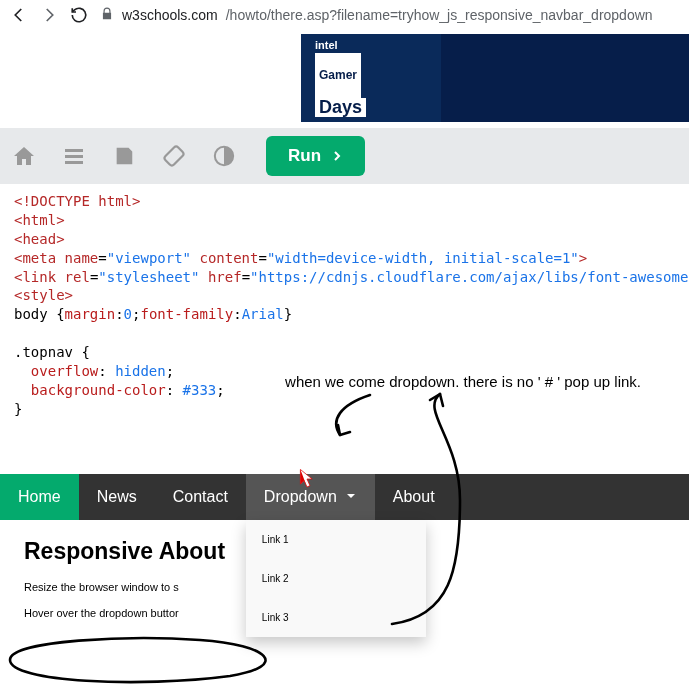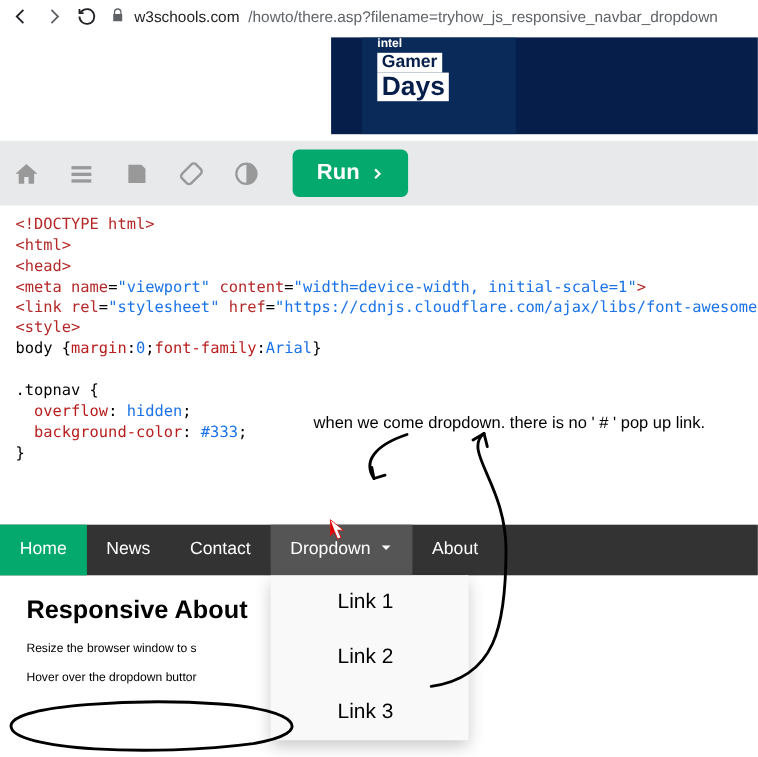--- a/index.html
+++ b/index.html
@@ -7,47 +7,47 @@
 
   .browser-bar { display: flex; padding: 6px 10px; gap: 12px; }
   .nav-btn { color: #5f6368; cursor: default; display: inline-flex; }
   .nav-btn.enabled { color: #202124; cursor: pointer; }
   .url-wrap { display: flex; align-items: center; gap: 8px; font-size: 14px; color: #202124; }
   .lock { color: #5f6368; }
   .url-path { color: #5f6368; }
 
   .ad-area { display: flex; justify-content: flex-end; padding: 4px 0 6px 0; }
   .ad { width: 388px; height: 88px; background: #061e4a; display: flex; overflow: hidden; color: #fff; }
-  .ad-left { width: 140px; position: relative; background: #0a2a5a; display: flex; flex-direction: column; justify-content: flex-start; padding-left: 14px; margin-left: 28px; }
+  .ad-left { width: 140px; position: relative; background: #0a2a5a; display: flex; flex-direction: column; justify-content: center; padding-left: 14px; }
   .ad-left .intel { font-size: 11px; font-weight: bold; }
-  .ad-left .gamer { font-size: 16px; font-weight: 800; background: #fff; color: #061e4a; padding: 0 4px; width: fit-content; margin-top: 2px; line-height: 1.1; }
-  .ad-left .days { font-size: 24px; font-weight: 800; background: #fff; color: #061e4a; padding: 0 4px; width: fit-content; line-height: 1.1; }
+  .ad-left .gamer { font-size: 12px; font-weight: 800; background: #fff; color: #061e4a; padding: 16px 4px; width: fit-content; margin-top: 2px; line-height: 1.1; }
+  .ad-left .days { font-size: 18px; font-weight: 800; background: #fff; color: #061e4a; padding: 0 4px; width: fit-content; line-height: 1.1; }
   .ad-right { flex: 1; background: #002b82; padding: 10px 12px; }
   .ad-right .t1 { font-size: 17px; font-weight: 700; line-height: 1.15; }
   .ad-right .t2 { font-size: 9px; margin-top: 4px; line-height: 1.3; }
 
   .toolbar { background: #e7e9eb; display: flex; align-items: center; padding: 8px 12px; gap: 26px; }
   .tool-icon { width: 24px; height: 24px; color: #999; cursor: pointer; display: inline-flex; align-items: center; justify-content: center; }
-  .run-btn { background: #04aa6d; color: #fff; font-weight: 700; font-size: 20px; border: none; border-radius: 6px; padding: 10px 22px; display: flex; align-items: center; gap: 10px; cursor: pointer; margin-left: 4px; }
+  .run-btn { background: #04aa6d; color: #fff; font-weight: 700; font-size: 17px; border: none; border-radius: 6px; padding: 10px 22px; display: flex; align-items: center; gap: 10px; cursor: pointer; margin-left: 4px; }
 
   .code-area { background: #fff; padding: 8px 14px 22px 14px; font-family: Consolas, monospace; font-size: 14px; line-height: 1.35; white-space: pre; position: relative; }
   .c-tag { color: #b52828; }
   .c-attr { color: #b52828; }
   .c-val { color: #1a73e8; }
   .c-prop { color: #b91c1c; }
   .c-pval { color: #1a73e8; }
   .annotation { position: absolute; right: 48px; top: 188px; font-family: Arial, sans-serif; font-size: 15px; color: #000; }
 
   .preview { margin-top: 14px; }
   .topnav { background: #333; display: flex; position: relative; }
   .topnav .item { color: #fff; padding: 14px 18px; font-size: 16px; cursor: pointer; }
   .topnav .item.active { background: #04aa6d; }
   .topnav .drop { background: #555; display: flex; align-items: center; gap: 8px; position: relative; }
   .dropdown-menu { position: absolute; top: 100%; left: 0; background: #f9f9f9; min-width: 180px; box-shadow: 0 6px 14px rgba(0,0,0,.22); }
-  .dropdown-menu .ditem { padding: 14px 16px; color: #000; font-size: 19px; cursor: pointer; margin-left: 45px; }
+  .dropdown-menu .ditem { padding: 14px 16px; color: #000; font-size: 10px; cursor: pointer; }
   .cursor-tip { position: absolute; top: -6px; left: 52px; }
   .preview-body { padding: 18px 24px 24px 24px; }
   .preview-body h2 { font-size: 23px; font-weight: 700; margin-bottom: 16px; }
   .preview-body p { font-size: 11px; margin-bottom: 14px; }
 
   .scribble { position: absolute; pointer-events: none; }
 </style>
 </head>
 <body>
 

